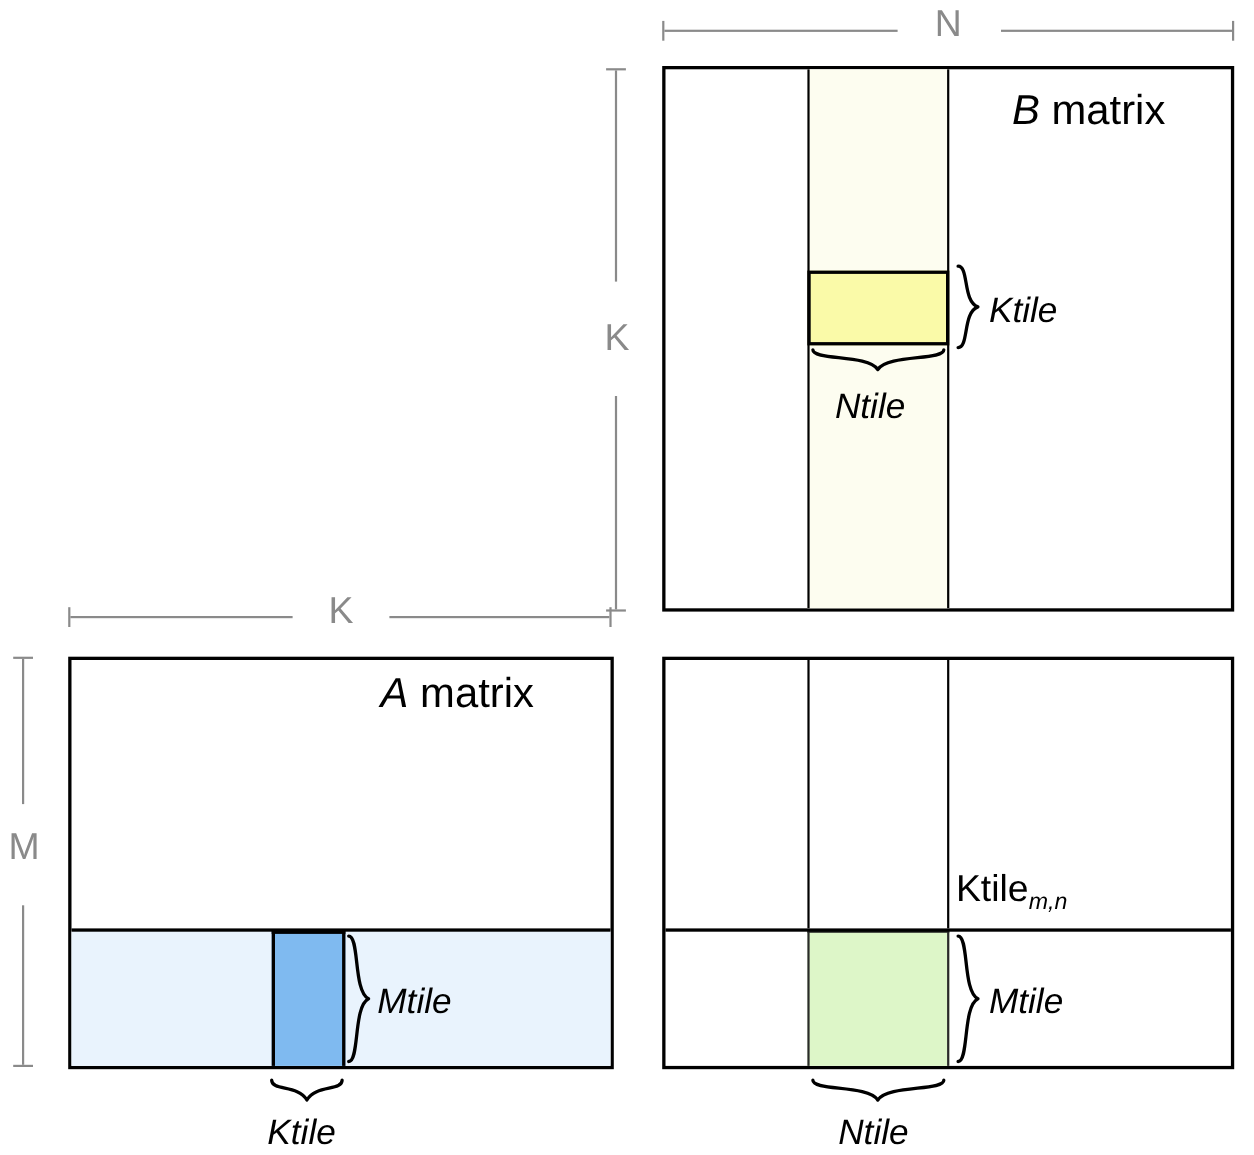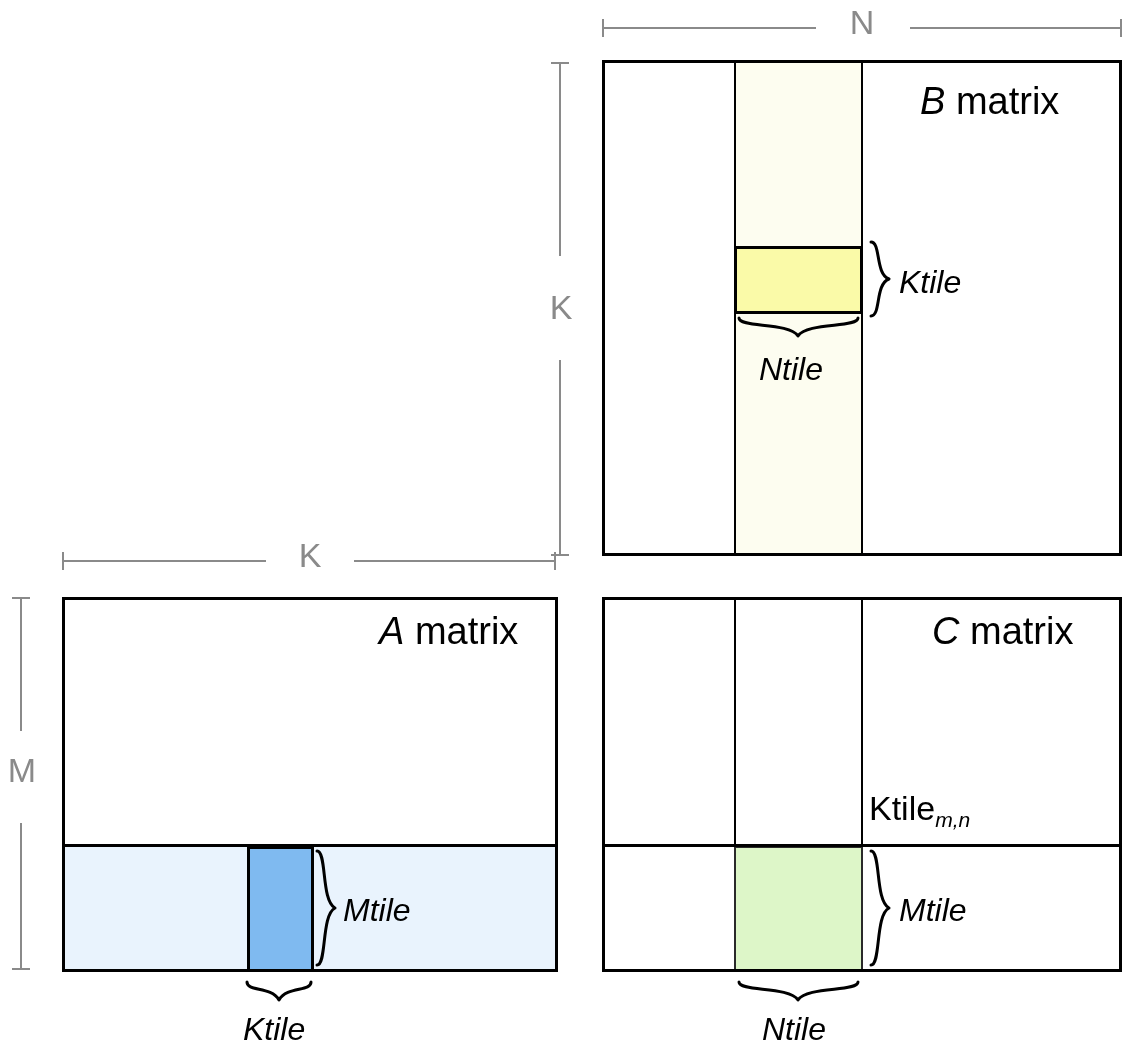--- a/index.html
+++ b/index.html
@@ -214,21 +214,21 @@
 
   <div class="matrix-box" style="left:62px; top:597px; width:496px; height:375px;">
 
     <div class="fill" style="left:0px; top:246px; width:100%; height:123px; background:#e9f3fd;"></div>
 
     <div class="fill" style="left:182px; top:246px; width:67px; height:123px; background:#7fbaf0; border:3px solid #000000; border-bottom:none;"></div>
 
     <div class="divider-h" style="left:0px; top:244px; width:100%;"></div>
   </div>
 
-  <div class="matrix-title" style="left:346px; top:612px;margin-left:33px;">
+  <div class="matrix-title" style="left:346px; top:612px;">
     <span class="sym">A</span><span>&nbsp;</span><span class="word">matrix</span>
   </div>
 
   <div class="brace" style="left:315px; top:849px;">
     <svg width="26" height="118" viewBox="0 0 26 118" fill="none" stroke="#000000" stroke-width="3" stroke-linecap="round" stroke-linejoin="round">
       <path d="M2 2 C 12 2, 6 52, 20 59 C 6 66, 12 116, 2 116"></path>
     </svg>
   </div>
   <div class="tile-label" style="left:343px; top:894px;">Mtile</div>
 
@@ -242,23 +242,20 @@
   <div class="matrix-box" style="left:602px; top:597px; width:520px; height:375px;">
 
     <div class="fill" style="left:129px; top:246px; width:129px; height:123px; background:#ddf6c8; border:2px solid #2a2a2a; border-bottom:none;"></div>
 
     <div class="divider-v" style="left:129px; top:0px; height:244px;"></div>
     <div class="divider-v" style="left:256px; top:0px; height:244px;"></div>
 
     <div class="divider-h" style="left:0px; top:244px; width:100%;"></div>
   </div>
 
-  <div class="matrix-title" style="left:932px; top:612px;">
-    <span class="sym">C</span><span>&nbsp;</span><span class="word">matrix</span>
-  </div>
 
   <div class="block-label" style="left:869px; top:791px;">
     <span>Ktile</span><sub>m,n</sub>
   </div>
 
   <div class="brace" style="left:869px; top:849px;">
     <svg width="26" height="118" viewBox="0 0 26 118" fill="none" stroke="#000000" stroke-width="3" stroke-linecap="round" stroke-linejoin="round">
       <path d="M2 2 C 12 2, 6 52, 20 59 C 6 66, 12 116, 2 116"></path>
     </svg>
   </div>

